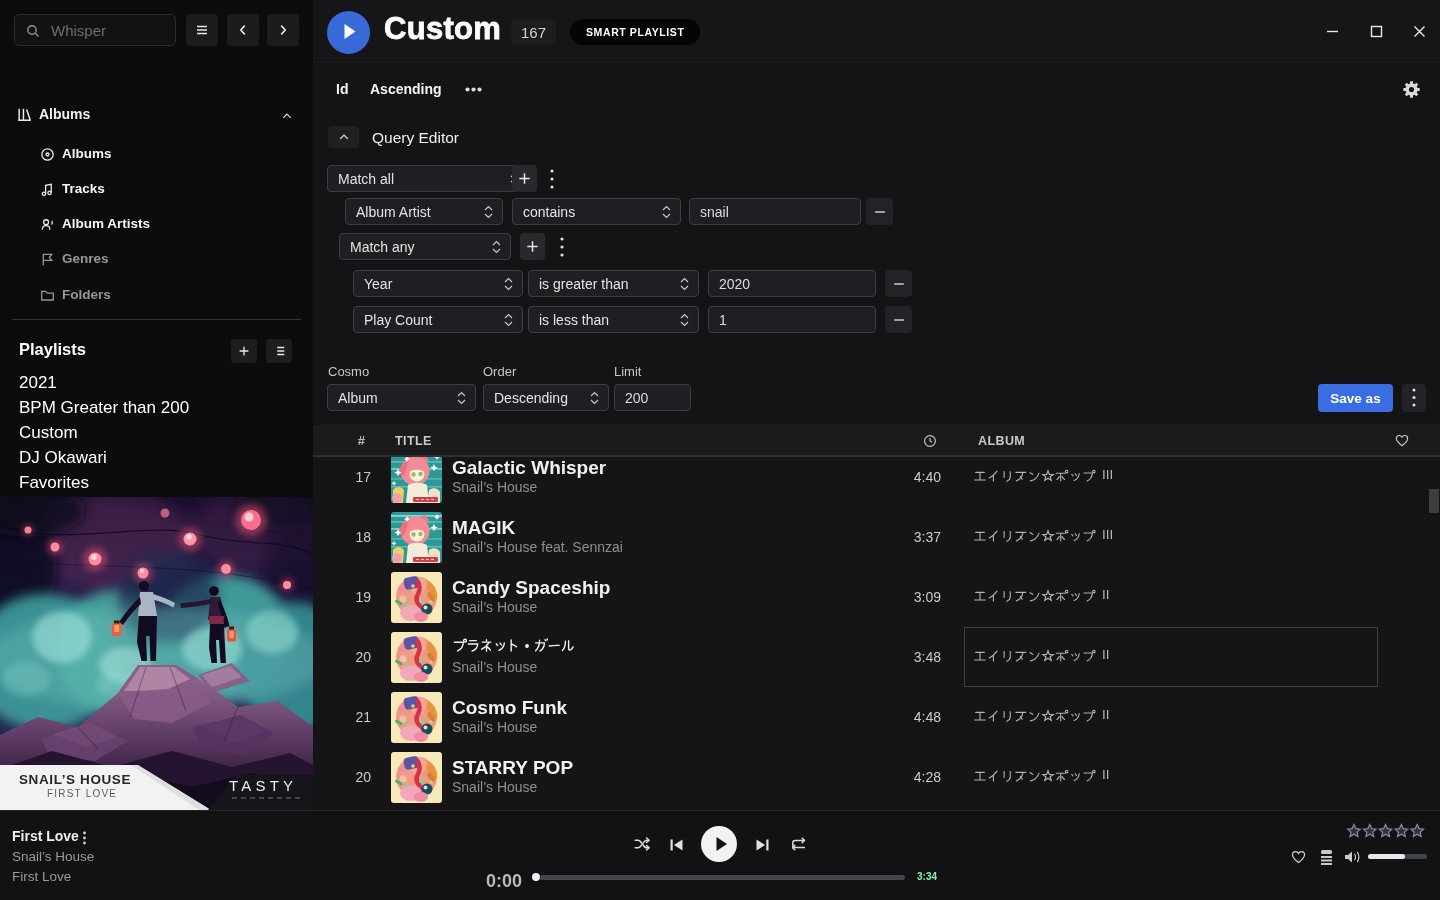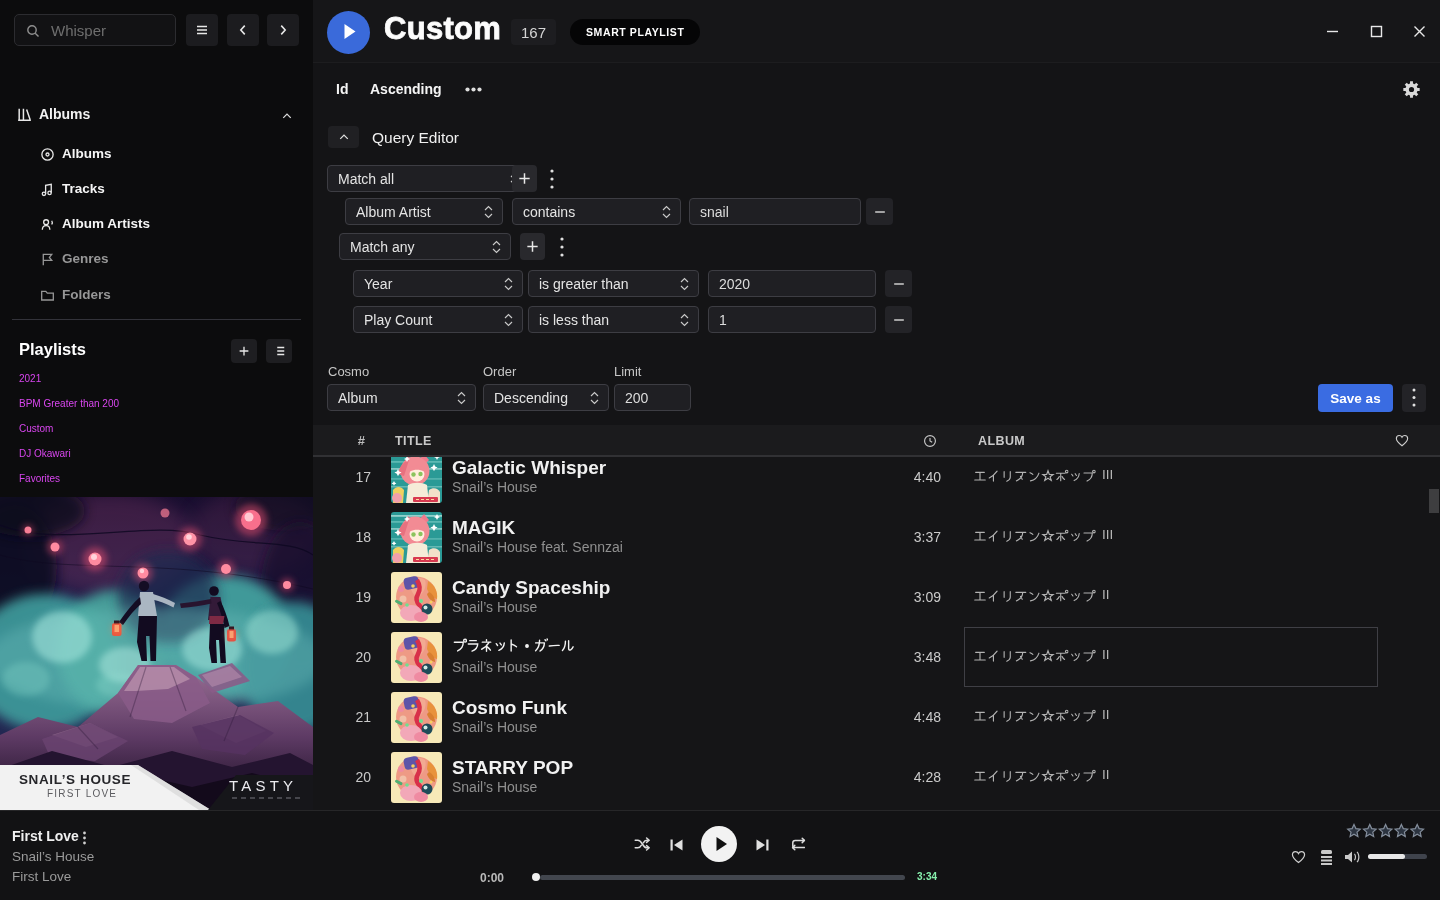--- a/index.html
+++ b/index.html
@@ -7,21 +7,21 @@
 #main{position:absolute;left:313px;top:0;width:1127px;height:810px;background:#141416}
 #band{position:absolute;left:0;top:0;width:1127px;height:63px;background:#161618;border-bottom:1px solid #1d1d1f}
 #bottom{position:absolute;left:0;top:810px;width:1440px;height:90px;background:#121214;border-top:1px solid #262628}
 .sel{position:absolute;height:27px;background:#1f1f23;border:1px solid #3d3d43;border-radius:4px;color:#e4e4e4;font-size:14px;display:flex;align-items:center;padding:0 26px 0 10px;white-space:nowrap}
 .inp{position:absolute;height:27px;background:#1f1f23;border:1px solid #3d3d43;border-radius:4px;color:#dcdcdc;font-size:14px;display:flex;align-items:center;padding:0 10px;white-space:nowrap}
 .ud{position:absolute;right:8px;top:5px}
 .sqb{position:absolute;background:#29292d;border-radius:4px;display:flex;align-items:center;justify-content:center}
 .mb{position:absolute;background:#232327;border-radius:4px;display:flex;align-items:center;justify-content:center}
 .navrow{position:absolute;left:0;width:313px;height:30px;color:#f2f2f2;font-weight:700;font-size:14px}
 .nav2{position:absolute;font-weight:700;font-size:13.5px;color:#f5f5f5}
-.pl{position:absolute;left:19px;font-size:10px;color:#d946ef}
+.pl{position:absolute;left:19px;font-size:17px;color:#ffffff}
 .lbl{position:absolute;font-size:13px;color:#c6c6c6}
 .row-num{position:absolute;width:46px;text-align:right;font-size:14px;color:#c9c9c9}
 .row-title{position:absolute;font-size:19px;font-weight:700;color:#f1f1f1;white-space:nowrap}
 .row-artist{position:absolute;font-size:14px;color:#8f8f8f;white-space:nowrap}
 .row-dur{position:absolute;width:60px;text-align:right;font-size:14px;color:#cbcbcb}
 </style></head>
 <body>
 
 <div id="sidebar">
   <div class="abs" style="left:14px;top:14px;width:162px;height:32px;background:#121214;border:1px solid #2c2c30;border-radius:5px">
@@ -701,21 +701,21 @@
   <svg class="abs" style="left:756px;top:28px" width="13" height="12" viewBox="0 0 13 12" fill="#e0e0e0">
       <rect x="10.3" y="0.5" width="2.2" height="11"></rect>
       <path d="M0.5 0.5 L9 6 L0.5 11.5 Z"></path>
     </svg>
   <svg class="abs" style="left:790px;top:26px" width="17" height="14" viewBox="0 0 17 14" fill="none" stroke="#dcdcdc" stroke-width="1.5" stroke-linecap="round" stroke-linejoin="round">
       <path d="M2.8 9.2 V5.8 C2.8 4.3 3.8 3.4 5.2 3.4 H14.2 M14.2 10.6 H5.2 C3.8 10.6 2.8 9.7 2.8 8.2"></path>
       <path d="M12.2 1.2 L14.4 3.4 L12.2 5.6"></path>
       <path d="M14.2 10.6 C14.2 10.6 14.2 10.6 14.2 10.6 M4.8 8.4 L2.6 10.6 L4.8 12.8"></path>
     </svg>
 
-  <div class="abs" style="left:480px;top:60px;width:42px;font-size:12px;font-weight:700;color:#b9b9b9">0:00</div>
+  <div class="abs" style="left:480px;top:60px;width:42px;text-align:right;font-size:18px;font-weight:700;color:#b9b9b9">0:00</div>
   <div class="abs" style="left:540px;top:63.5px;width:365px;height:5px;background:#42464e;border-radius:3px"></div>
   <div class="abs" style="left:532px;top:62px;width:8px;height:8px;border-radius:50%;background:#f0f0f0"></div>
   <div class="abs" style="left:917px;top:60px;width:42px;text-align:left;font-size:10px;font-weight:700;color:#86efac">3:34</div>
 
   <svg class="abs" style="left:1346px;top:12px" width="80" height="16" viewBox="0 0 80 16">
     <g fill="#2c3440" stroke="#848e9c" stroke-width="1.2">
       <path id="st" d="M8 1.5 L9.9 5.6 L14.3 6.1 L11 9.1 L11.9 13.5 L8 11.3 L4.1 13.5 L5 9.1 L1.7 6.1 L6.1 5.6 Z"></path>
       <use href="#st" x="15.8"></use>
         <use href="#st" x="31.6"></use>
         <use href="#st" x="47.4"></use>

